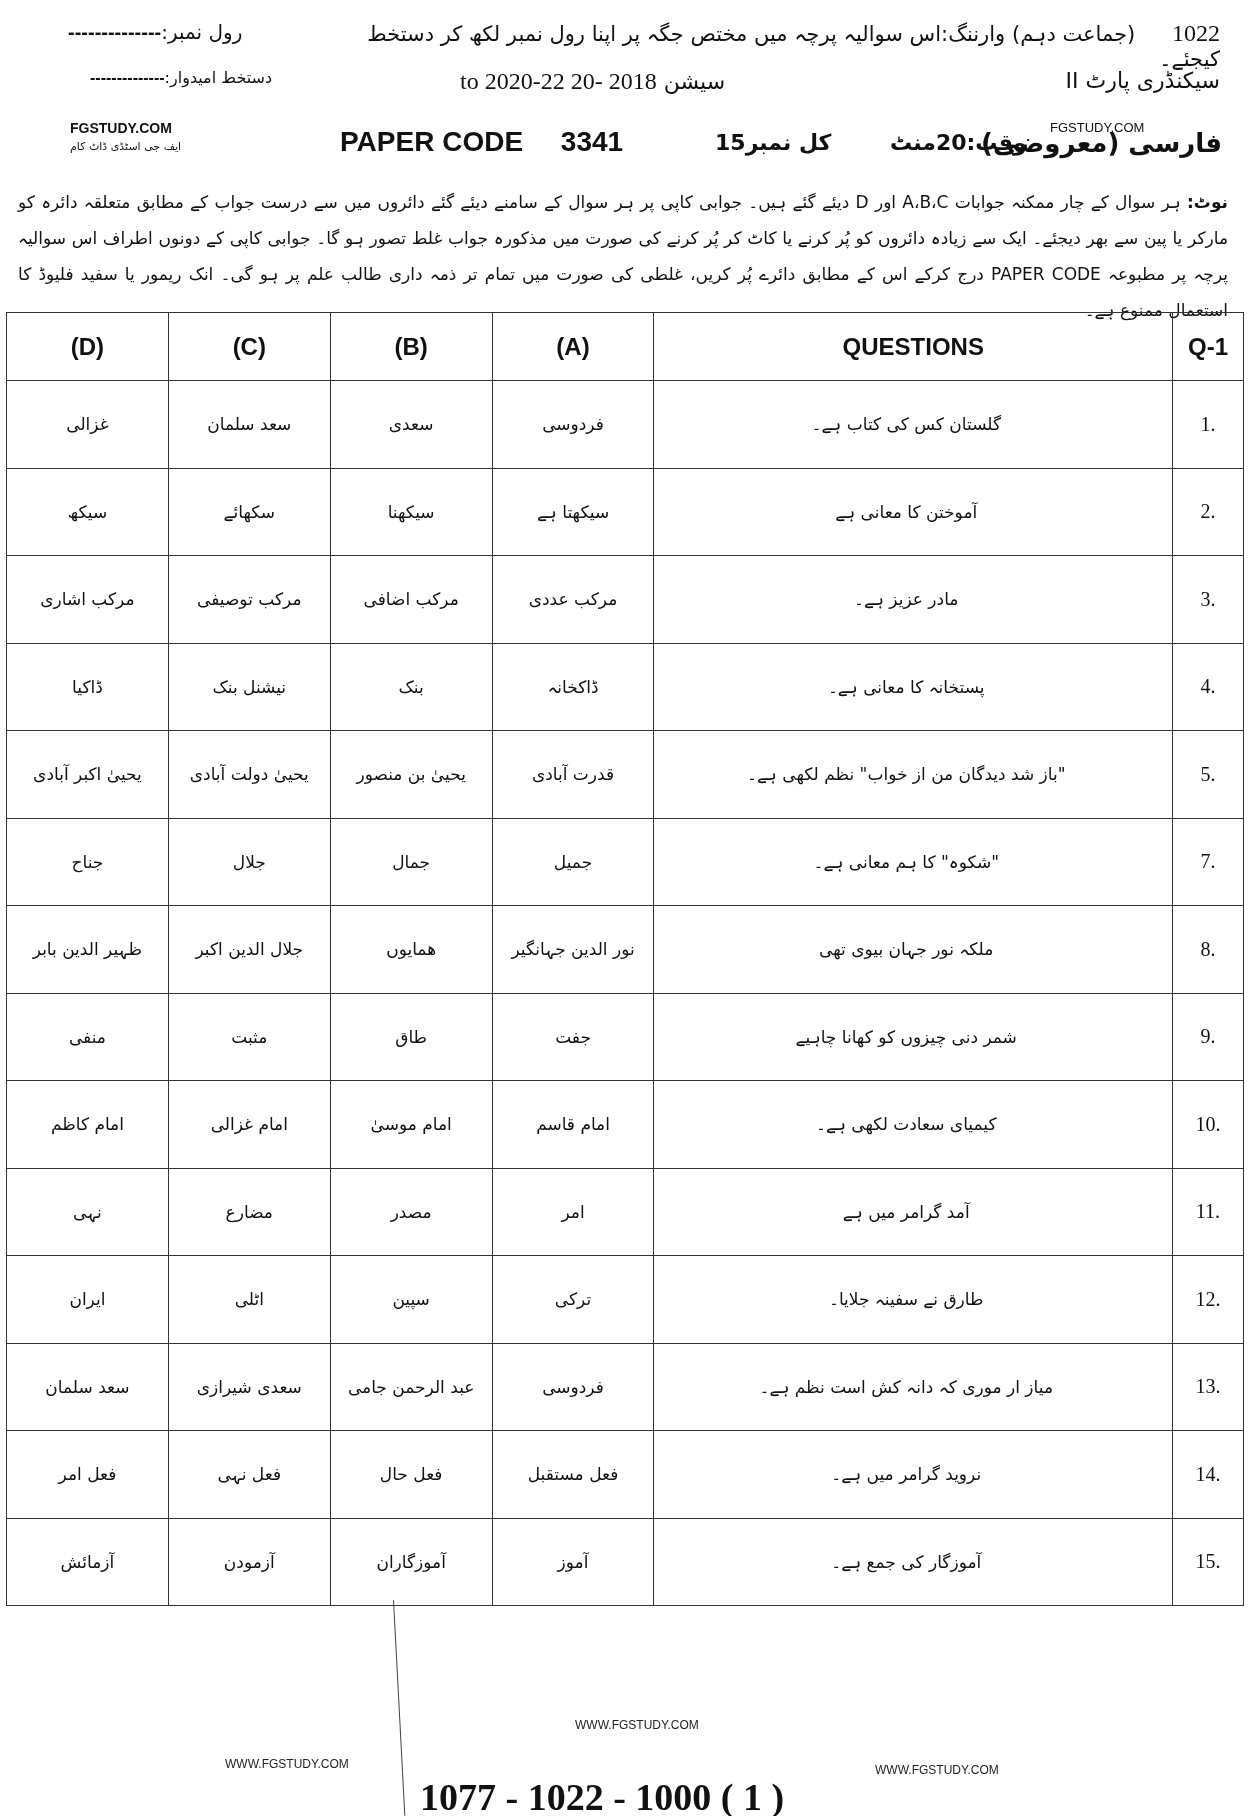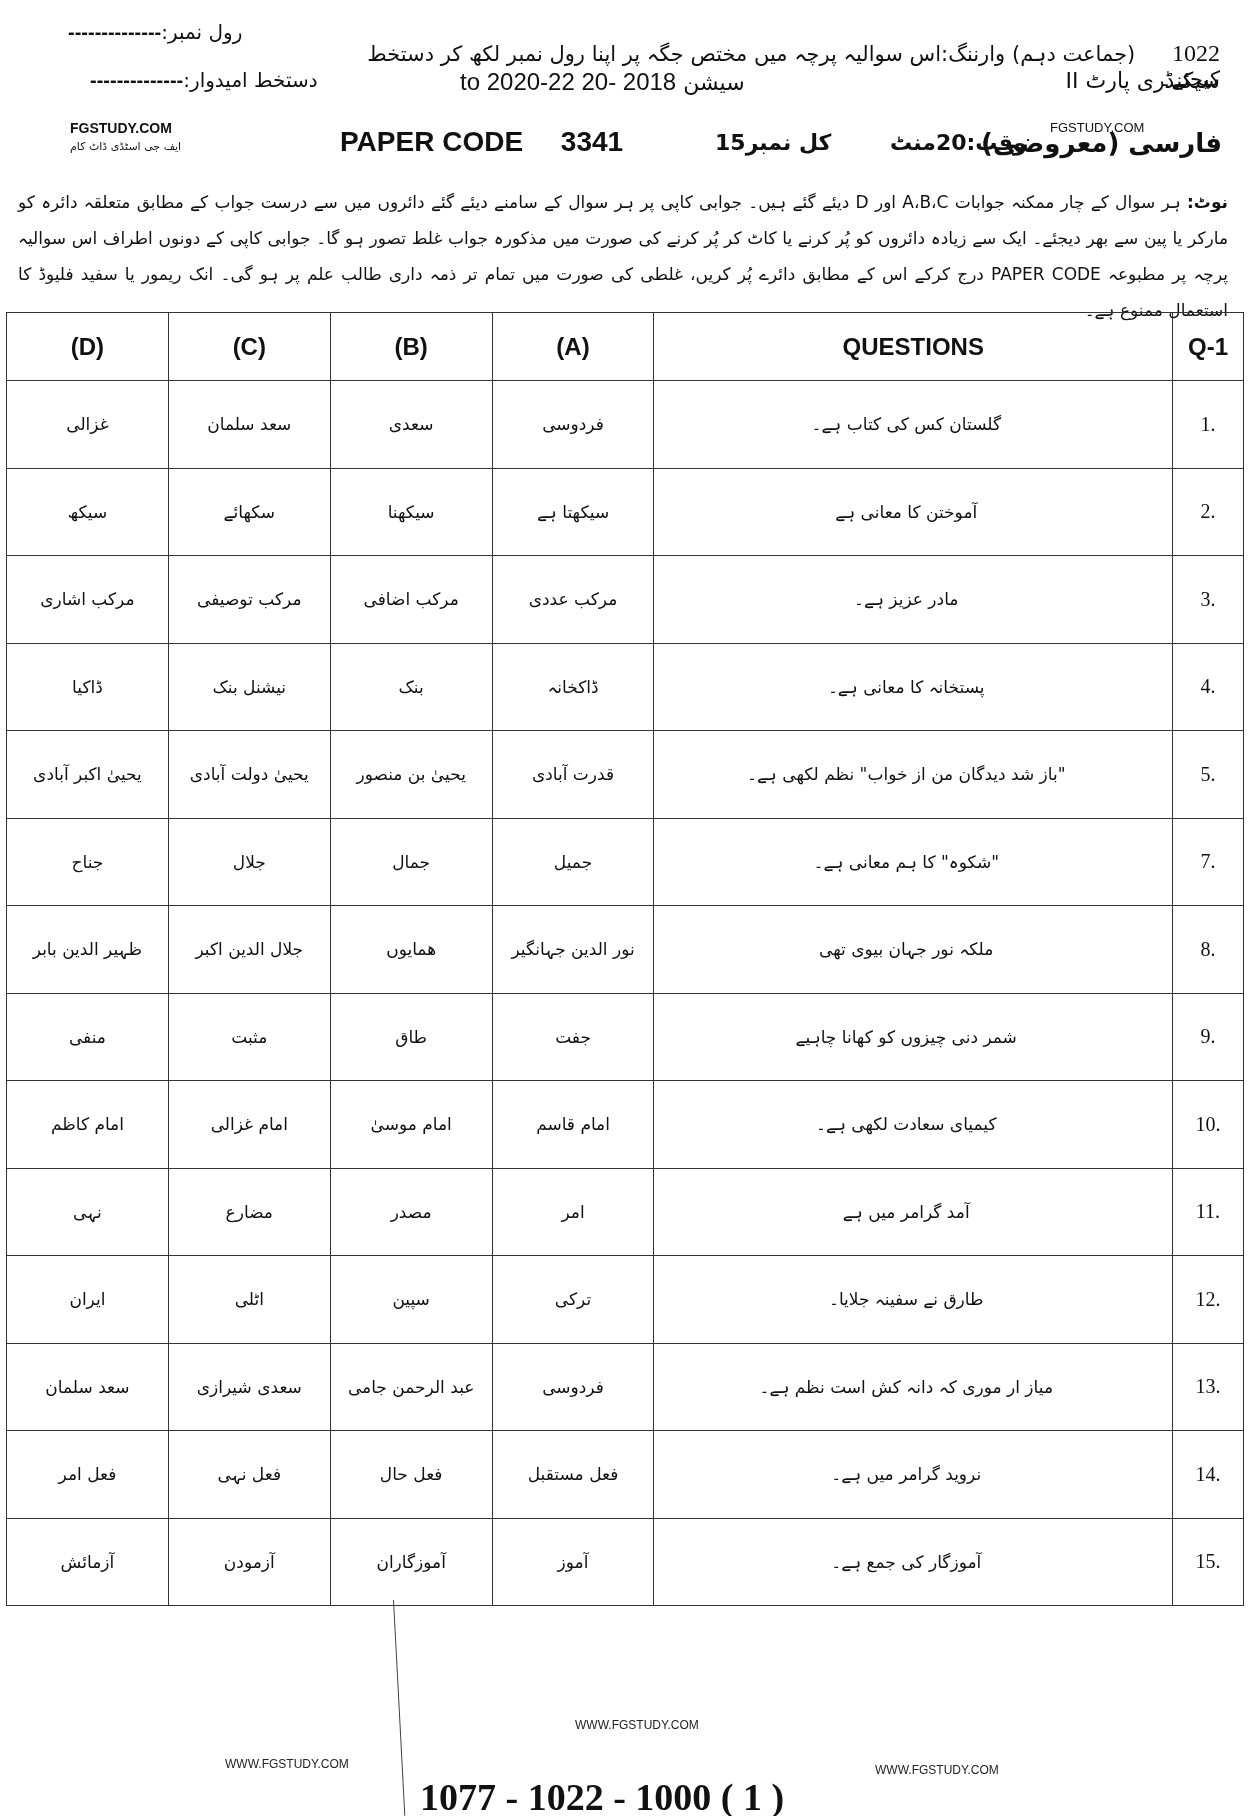--- a/index.html
+++ b/index.html
@@ -3,26 +3,26 @@
 <meta charset="utf-8">
 <style>
   * { box-sizing: border-box; margin: 0; padding: 0; }
   body { width: 1250px; height: 1816px; background: #ffffff; color: #111; font-family: "DejaVu Serif", serif; position: relative; overflow: hidden; }
   .abs { position: absolute; }
   .urdu { direction: rtl; font-family: "DejaVu Sans", sans-serif; }
   .sans { font-family: "Liberation Sans", sans-serif; }
 
   
   .hdr-line1 { top: 20px; right: 30px; width: 900px; font-size: 21px; }
-  .hdr-line1 .code { font-family: "Liberation Serif", serif; font-size: 24px; direction: ltr; display: inline-block; margin-left: 30px; margin-top: 20px; }
+  .hdr-line1 .code { font-family: "Liberation Serif", serif; font-size: 24px; direction: ltr; display: inline-block; margin-left: 30px; }
   .roll { top: 20px; left: 68px; font-size: 20px; }
-  .sign { top: 68px; left: 90px; font-size: 20px; }
+  .sign { top: 68px; left: 90px; font-size: 16px; }
   .dashes { font-family: "Liberation Sans", sans-serif; font-weight: bold; letter-spacing: 1px; }
   .session { top: 68px; right: 30px; width: 760px; font-size: 22px; display: flex; justify-content: space-between; }
-  .session .yrs { font-family: Liberation Sans, sans-serif; direction: ltr; font-size: 24px; margin-top: 16px; }
+  .session .yrs { font-family: Liberation Serif, serif; direction: ltr; font-size: 24px; margin-top: 16px; }
   .wm-top { top: 120px; left: 70px; font-size: 14px; font-weight: bold; }
   .wm-top-ur { top: 140px; left: 70px; font-size: 11px; }
   .paper-code { top: 126px; left: 340px; font-size: 28px; font-weight: bold; }
   .paper-code .num { font-size: 28px; margin-left: 30px; margin-top: 20px; }
   .marks { top: 130px; left: 715px; font-size: 22px; font-weight: bold; }
   .time { top: 130px; left: 890px; font-size: 22px; font-weight: bold; }
   .subject { top: 128px; right: 28px; font-size: 26px; font-weight: bold; }
   .wm-top2 { top: 120px; left: 1050px; font-size: 13px; }
 
   .note { top: 184px; right: 22px; width: 1210px; font-size: 17px; line-height: 36px; text-align: justify; margin-left: 8px; }

